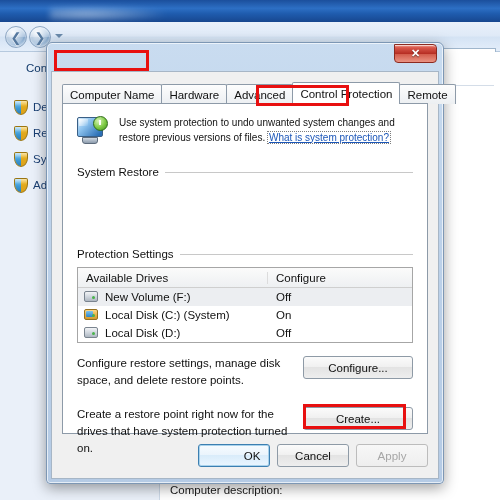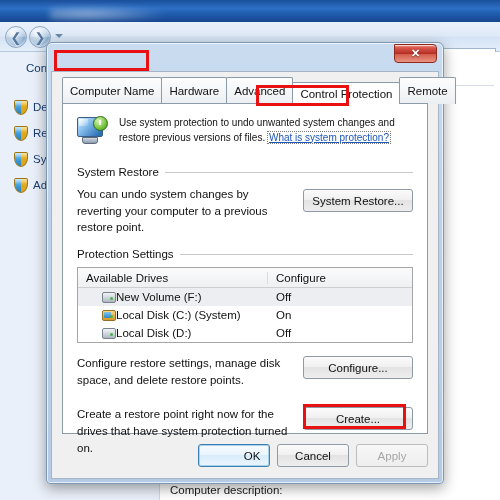--- a/index.html
+++ b/index.html
@@ -147,21 +147,21 @@
     position:absolute; left:4px; top:28px; right:4px; bottom:4px;
     background:#f0f0f0; border:1px solid #a7b6c6;
   }
 
   
   .tabstrip {
     position:absolute; left:10px; top:10px; right:10px; height:22px;
     display:flex; align-items:flex-end; gap:0;
   }
   .tab {
-    height:27px; padding:0 7px; display:flex; align-items:center;
+    height:20px; padding:0 7px; display:flex; align-items:center;
     font-size:11.5px; color:#111; white-space:nowrap;
     background: linear-gradient(180deg,#fdfdfd,#eceff2);
     border:1px solid #8d9aa8; border-bottom:none;
     margin-right:-1px; border-radius:2px 2px 0 0;
   }
   .tab.active {
     height:22px; background:#ffffff; z-index:3;
     font-weight:400;
   }
   .tab.boxed { position:relative; }
@@ -238,21 +238,21 @@
   .drives-head {
     display:flex; height:20px; align-items:center;
     background: linear-gradient(180deg,#fbfbfb,#eef0f2);
     border-bottom:1px solid #cfcfcf;
     font-size:11.5px; color:#111;
   }
   .dh-1 { flex:0 0 190px; padding-left:8px; border-right:1px solid #dcdcdc; }
   .dh-2 { flex:1; padding-left:8px; }
   .drow { display:flex; height:18px; align-items:center; font-size:11.5px; color:#111; }
   .drow.sel { background:#eceef1; }
-  .dc-1 { flex:0 0 190px; padding-left:24px; display:flex; align-items:flex-end; gap:0; }
+  .dc-1 { flex:0 0 190px; padding-left:6px; display:flex; align-items:flex-start; gap:7px; }
   .dc-2 { flex:1; padding-left:8px; }
 
   .drive-ico {
     width:14px;height:11px;flex:0 0 auto;position:relative;
     background: linear-gradient(180deg,#f2f4f6 0%, #cdd4dc 55%, #aeb7c1 100%);
     border:1px solid #7a848f; border-radius:2px;
   }
   .drive-ico::after{
     content:""; position:absolute; right:2px; bottom:2px; width:3px;height:3px;
     border-radius:50%; background:#49b24b;
@@ -371,24 +371,20 @@
           <div class="intro-text">
             <span>Use system protection to undo unwanted system changes and restore previous versions of files.</span>
             <span class="inline-link">What is system protection?</span>
           </div>
         </div>
 
         <div class="group" style="top:62px">
           <div class="group-title">
             <span>System Restore</span>
             <span class="hr"></span>
-          </div>
-          <div class="row2">
-            <div class="desc" style="max-width:205px">You can undo system changes by reverting your computer to a previous restore point.</div>
-            <div class="btn" style="margin-top:3px">System Restore...</div>
           </div>
         </div>
 
         <div class="group" style="top:144px">
           <div class="group-title">
             <span>Protection Settings</span>
             <span class="hr"></span>
           </div>
 
           <div class="drives">

